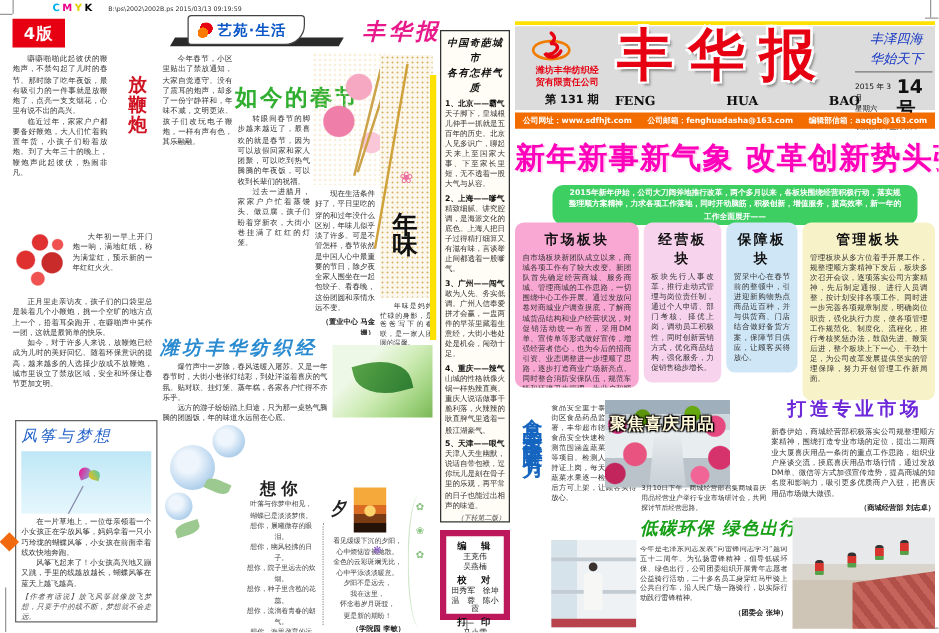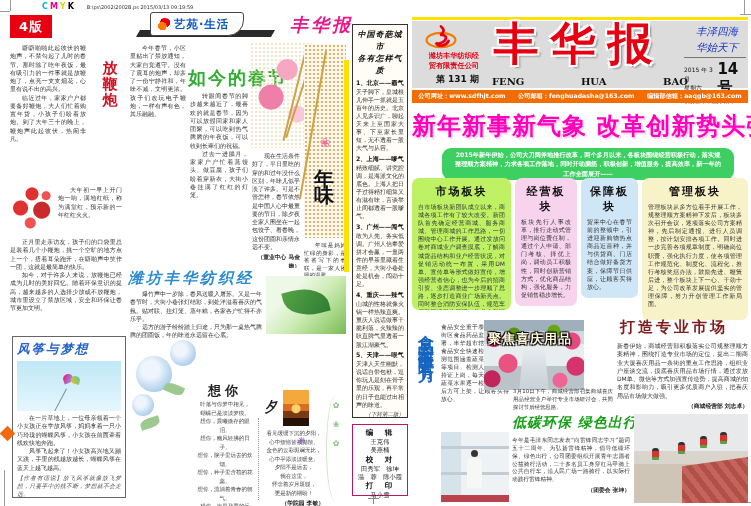--- a/index.html
+++ b/index.html
@@ -50,21 +50,21 @@
   #c1b{left:10px;top:186px;width:112px;height:48px;display:flex;gap:4px;}
   #firecracker{width:44px;height:44px;flex:none;background:
     radial-gradient(circle at 50% 18%,#e03131 0 6px,transparent 7px),
     radial-gradient(circle at 24% 50%,#e03131 0 7px,transparent 8px),
     radial-gradient(circle at 72% 55%,#c92a2a 0 8px,transparent 9px),
     radial-gradient(circle at 46% 84%,#f05252 0 5px,transparent 6px),
     radial-gradient(circle at 82% 22%,#f05252 0 4px,transparent 5px);}
   #c1b .txt{flex:1;}
   #c1c{left:10px;top:238px;width:112px;height:94px;}
   #kite-box{left:12px;top:336px;width:114px;height:162px;border:1px solid #666;padding:4px;box-sizing:border-box;background:#fff;}
-  #kite-title{font-size:12.5px;color:#2563c9;font-weight:bold;font-style:italic;
+  #kite-title{font-size:12.5px;color:#2563c9;font-weight:normal;font-style:italic;
     font-family:"DejaVu Serif",serif;letter-spacing:2px;margin-bottom:3px;}
   #kite-photo{position:relative;width:100%;height:50px;background:linear-gradient(180deg,#bfe7f6,#e6f7fd);overflow:hidden;}
   #kite-photo .wing1{position:absolute;left:44%;top:26%;width:10px;height:9px;border-radius:70% 70% 70% 0;
     background:linear-gradient(135deg,#f08,#7bd);transform:rotate(-20deg);}
   #kite-photo .wing2{position:absolute;left:52%;top:30%;width:9px;height:8px;border-radius:70% 70% 0 70%;
     background:linear-gradient(45deg,#fb0,#4cb);transform:rotate(15deg);}
   #kite-photo .string{position:absolute;left:40%;top:52%;width:1px;height:30px;background:#88a;transform:rotate(28deg);}
   #kite-text{margin-top:3px;}
   #kite-note{font-size:5.8px;font-style:italic;color:#555;margin-top:2px;line-height:1.4;text-align:justify;}
   #diamond{left:2px;top:428px;width:11px;height:11px;background:#f26a0f;transform:rotate(45deg);}
@@ -121,21 +121,21 @@
     font-size:8px;line-height:2.4;border-left:1px solid #cfe6c8;border-radius:50%;}
   
   #yellow-stripe{left:344px;top:60px;width:5px;height:212px;background:#ffe100;}
   #cities-box{left:352px;top:24px;width:56px;height:394px;border:1px solid #333;background:#fffdf5;
     padding:3px;box-sizing:border-box;}
   .cities-title{font-family:"DejaVu Serif",serif;font-style:italic;font-weight:bold;font-size:8px;
     text-align:center;letter-spacing:1px;line-height:1.5;color:#111;}
   .sec-h{font-size:6.2px;font-weight:bold;margin-top:2.5px;color:#111;}
   .sec-b{font-size:6px;text-align:justify;line-height:1.35;color:#333;}
   .continued{font-size:5.5px;text-align:right;font-style:italic;margin-top:2px;color:#444;}
-  #edit-box{left:352px;top:424px;width:56px;height:72px;border:1px solid #be185d;padding:2px 2px;
+  #edit-box{left:352px;top:424px;width:56px;height:72px;border:5px solid #be185d;padding:2px 2px;
     box-sizing:border-box;text-align:center;background:#fff;}
   .ed-label{font-size:7.5px;font-weight:bold;letter-spacing:2px;color:#111;margin-top:1px;}
   .ed-name{font-size:6.3px;color:#222;line-height:1.25;}
   
   #rp-yellowline{left:412px;top:17px;width:336px;height:3px;background:#ffe100;}
   #rp-header{left:412px;top:21px;width:336px;height:67px;background:#dcdcdc;}
   #rp-logo{left:424px;top:24px;width:34px;height:27px;}
   #rp-company{left:413px;top:51px;width:66px;color:#e60012;font-weight:bold;font-size:7.2px;
     line-height:1.35;text-align:right;}
   #rp-issue{left:413px;top:73px;width:66px;font-weight:bold;font-size:9px;text-align:right;color:#111;}
@@ -155,21 +155,21 @@
     align-items:center;justify-content:space-around;color:#fff;font-size:6.2px;font-weight:bold;}
   #rp-headline{left:412px;top:110px;width:336px;text-align:center;font-size:24px;font-weight:bold;
     color:#ff00bb;white-space:nowrap;letter-spacing:1px;text-shadow:1.5px 1.5px 0 #ffd9f3;}
   #rp-intro{left:442px;top:148px;width:292px;height:32px;background:#3ecf63;border-radius:9px;color:#fff;
     font-size:6.2px;line-height:1.5;display:flex;align-items:center;text-align:center;
     padding:2px 12px;box-sizing:border-box;font-weight:bold;}
   
   .board{position:absolute;border-radius:7px;padding:5px 6px;box-sizing:border-box;overflow:hidden;}
   .board h3{font-size:11px;text-align:center;margin:1px 0 4px;font-weight:bold;letter-spacing:2px;color:#111;}
   .board .bd{font-size:6px;text-align:justify;line-height:1.35;color:#333;}
-  #board0{left:412px;top:178px;width:99px;height:132px;background:#bef264;}
+  #board0{left:412px;top:178px;width:99px;height:132px;background:#f9a8d4;}
   #board1{left:515px;top:178px;width:62px;height:128px;background:#f7d3ee;}
   #board2{left:581px;top:178px;width:57px;height:120px;background:#cfe6f6;}
   #board3{left:642px;top:178px;width:106px;height:142px;background:#f8f2c8;}
   
   #food-title{left:412px;top:322px;width:24px;height:182px;writing-mode:vertical-rl;text-orientation:upright;
     font-size:16px;font-weight:bold;color:#1565c0;letter-spacing:4px;font-family:"DejaVu Serif",serif;}
   #food-body{left:441px;top:324px;width:68px;height:104px;font-size:5.8px;}
   #shop-photo{left:441px;top:432px;width:68px;height:70px;position:absolute;overflow:hidden;
     background:linear-gradient(90deg,#d7e3ea 0 30%,#eef2f4 30% 100%),#eef2f4;}
   #shop-photo .shelf{position:absolute;left:0;width:100%;height:3px;background:#c3ccd2;}
@@ -184,22 +184,22 @@
     radial-gradient(circle at 92% 66%,#d6336c 0 9px,transparent 10px),
     radial-gradient(circle at 76% 86%,#f06595 0 7px,transparent 8px),
     radial-gradient(circle at 30% 20%,#5c940d 0 6px,transparent 7px),
     radial-gradient(circle at 70% 16%,#66a80f 0 6px,transparent 7px),
     linear-gradient(180deg,#9fb0bc 0 16%,#cfd8de 16% 34%,#e8edf0 34% 66%,#b9c3c9 66%);}
   #festive-photo .path{position:absolute;left:38px;top:18px;width:24px;height:47px;
     background:linear-gradient(180deg,#eef1f3,#c9d2d8);transform:perspective(40px) rotateX(18deg);}
   #festive-overlay{position:absolute;left:4px;top:10px;font-size:13px;font-weight:bold;color:#fff9d9;
     letter-spacing:1px;text-shadow:1px 1px 1px #000,-1px -1px 1px #000,1px -1px 1px #000,-1px 1px 1px #000;}
   #festive-caption{left:513px;top:388px;width:100px;font-size:5.4px;color:#333;line-height:1.45;text-align:justify;}
-  #market-title{left:620px;top:318px;width:128px;font-size:15px;font-weight:bold;color:#7f1d1d;
-    letter-spacing:3px;white-space:nowrap;}
+  #market-title{left:620px;top:318px;width:128px;font-size:15px;font-weight:bold;color:#6d28d9;
+    letter-spacing:3px;white-space:nowrap;text-align:center;}
   #market-body{left:617px;top:342px;width:131px;height:72px;font-size:6px;}
   #travel-title{left:512px;top:414px;width:126px;font-size:14px;font-weight:bold;font-style:italic;
     color:#17a017;font-family:"DejaVu Serif",serif;letter-spacing:1px;white-space:nowrap;}
   #travel-body{left:512px;top:437px;width:118px;height:66px;font-size:5.7px;}
   #cyclists-photo{left:634px;top:414px;width:114px;height:89px;position:absolute;overflow:hidden;
     background:linear-gradient(180deg,#e7e9ea 0 42%,#d9d4cc 42% 56%,#cfc5b6 56% 100%);}
   #cyclists-photo .brick{position:absolute;right:-8px;bottom:-6px;width:74px;height:48px;
     background:repeating-linear-gradient(55deg,#b05048 0 5px,#c4645a 5px 10px);transform:skewY(-8deg);}
   .rider{position:absolute;width:7px;height:12px;border-radius:3px 3px 1px 1px;
     background:linear-gradient(#333 0 22%,#d6342c 22% 72%,#57a14b 72%);}

